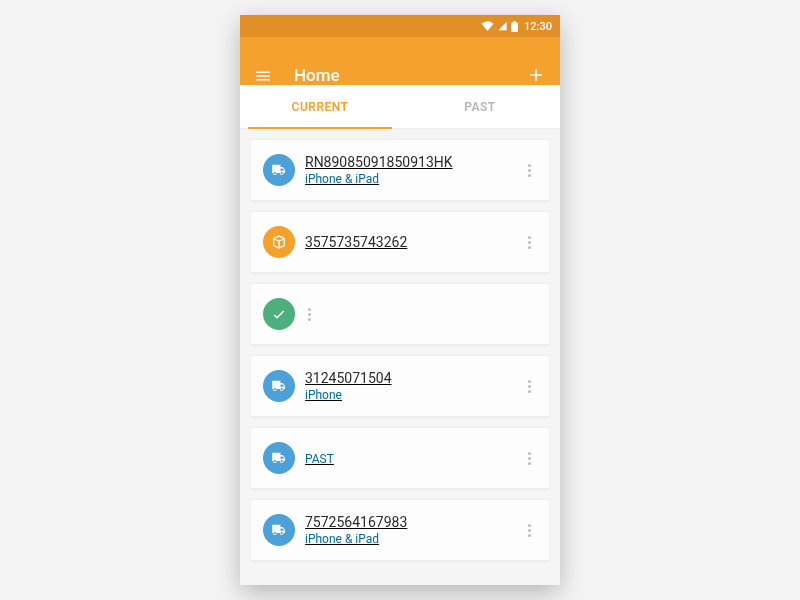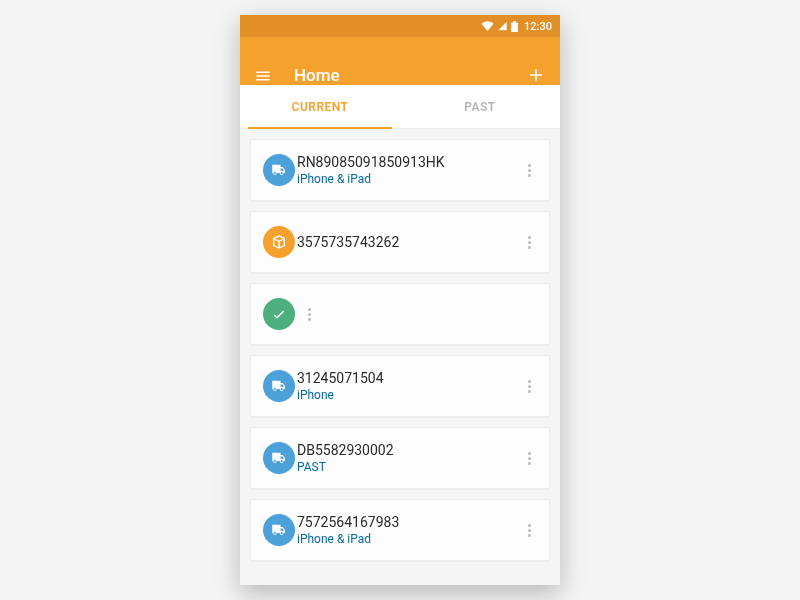--- a/index.html
+++ b/index.html
@@ -96,22 +96,23 @@
     flex-shrink: 0;
     display: flex;
     align-items: center;
     justify-content: center;
   }
   .avatar.blue   { background: #4ca2d8; }
   .avatar.orange { background: #f5a12e; }
   .avatar.green  { background: #4caf7d; }
   .info {
     flex: 1;
-    margin-left: 2px;
+    margin-left: 10px;
     min-width: 0;
+    text-decoration: underline;
   }
   .tracking {
     font-size: 14px;
     color: #2b2b2b;
     font-weight: 400;
     white-space: nowrap;
     overflow: hidden;
     text-overflow: ellipsis;
   }
   .desc {
@@ -240,21 +241,20 @@
           <span></span>
         </div>
       </div>
       <div class="card">
         <div class="avatar blue">
           <svg width="18" height="18" viewBox="0 0 24 24">
             <path fill="#fff" d="M3 5h11v3h3l3 4v4h-2a2.5 2.5 0 0 1-5 0H9a2.5 2.5 0 0 1-5 0H3V5zm3.5 9.5A1.5 1.5 0 1 0 8 16a1.5 1.5 0 0 0-1.5-1.5zm9 0A1.5 1.5 0 1 0 17 16a1.5 1.5 0 0 0-1.5-1.5zM14 10v3h5l-2-3h-3z"></path>
           </svg>
         </div>
         <div class="info">
-          <div class="tracking">DB5582930002</div>
           <div class="desc">PAST</div>
         </div>
         <div class="more">
           <span></span>
           <span></span>
           <span></span>
         </div>
       </div>
       <div class="card">
         <div class="avatar blue">

